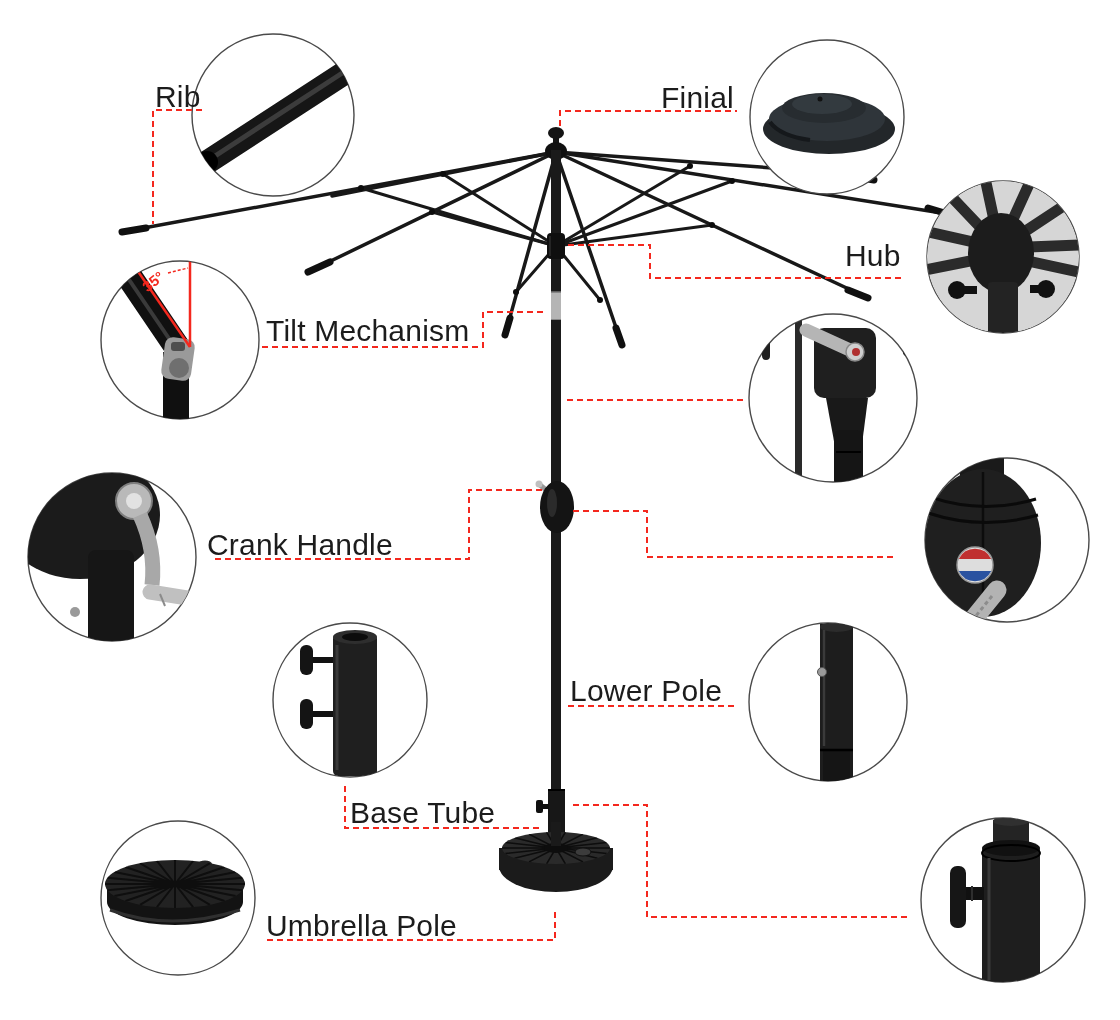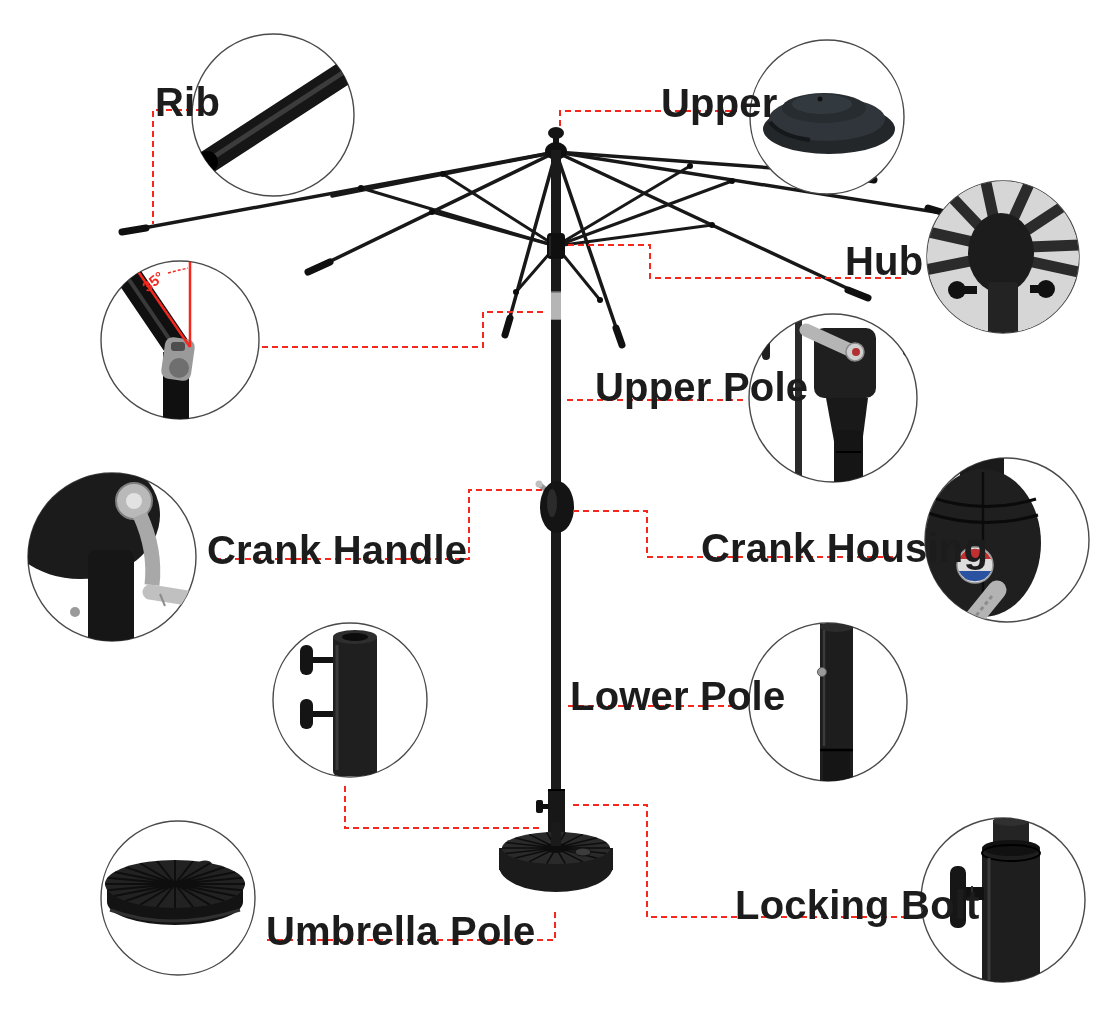--- a/index.html
+++ b/index.html
@@ -1,19 +1,19 @@
 <!DOCTYPE html>
 <html style="--accent: #f4281e; --ink: #1c1c1c; --frame: #181818; --metal: #b5b5b5;"><head>
 <meta charset="utf-8">
 <style>
   html,body{margin:0;padding:0;background:#fff;}
   #stage{position:relative;width:1120px;height:1020px;background:#fff;overflow:hidden;
          font-family:"Liberation Sans",sans-serif;}
   #scene{position:absolute;left:0;top:0;}
-  .part-label{position:absolute;font-size:40px;font-weight:700;color:var(--ink,#1c1c1c);
+  .part-label{position:absolute;font-size:30px;font-weight:400;color:var(--ink,#1c1c1c);
               white-space:nowrap;line-height:1.05;letter-spacing:0.2px;}
   .leader{stroke:var(--accent,#f4281e);stroke-width:2;fill:none;stroke-dasharray:6 4;}
   .rib-line{stroke:var(--frame,#181818);stroke-width:3.5;stroke-linecap:round;fill:none;}
   .strut-line{stroke:var(--frame,#181818);stroke-width:3;stroke-linecap:round;fill:none;}
   .tipcap{stroke:#101010;stroke-width:7;stroke-linecap:round;fill:none;}
   .callout-ring{fill:#ffffff;stroke:#4a4a4a;stroke-width:1.4;}
   .angle-red{stroke:var(--accent,#f4281e);stroke-width:2.5;fill:none;}
 </style>
 </head>
 <body>
@@ -334,21 +334,20 @@
     <path class="leader" d="M542 490 L469 490 L469 559 L212 559"></path>
     <path class="leader" d="M573 511 L647 511 L647 557 L893 557"></path>
     <path class="leader" d="M568 706 L735 706"></path>
     <path class="leader" d="M345 786 L345 828 L543 828"></path>
     <path class="leader" d="M267 940 L555 940 L555 910"></path>
     <path class="leader" d="M573 805 L647 805 L647 917 L908 917"></path>
   </g>
 </svg>
 
   <div class="part-label" style="left:155px;top:81px;">Rib</div>
-  <div class="part-label" style="left:661px;top:82px;">Upper</div>
+  <div class="part-label" style="left:661px;top:82px;">Finial</div>
   <div class="part-label" style="left:845px;top:240px;">Hub</div>
-  <div class="part-label" style="left:595px;top:366px;">Upper Pole</div>
+  <div class="part-label" style="left:266px;top:315px;">Tilt Mechanism</div>
   <div class="part-label" style="left:207px;top:529px;text-align:right;">Crank Handle</div>
-  <div class="part-label" style="left:701px;top:527px;">Crank Housing</div>
   <div class="part-label" style="left:570px;top:675px;">Lower Pole</div>
+  <div class="part-label" style="left:350px;top:797px;">Base Tube</div>
   <div class="part-label" style="left:266px;top:910px;">Umbrella Pole</div>
-  <div class="part-label" style="left:735px;top:884px;">Locking Bolt</div>
 </div>
 
 </body></html>

